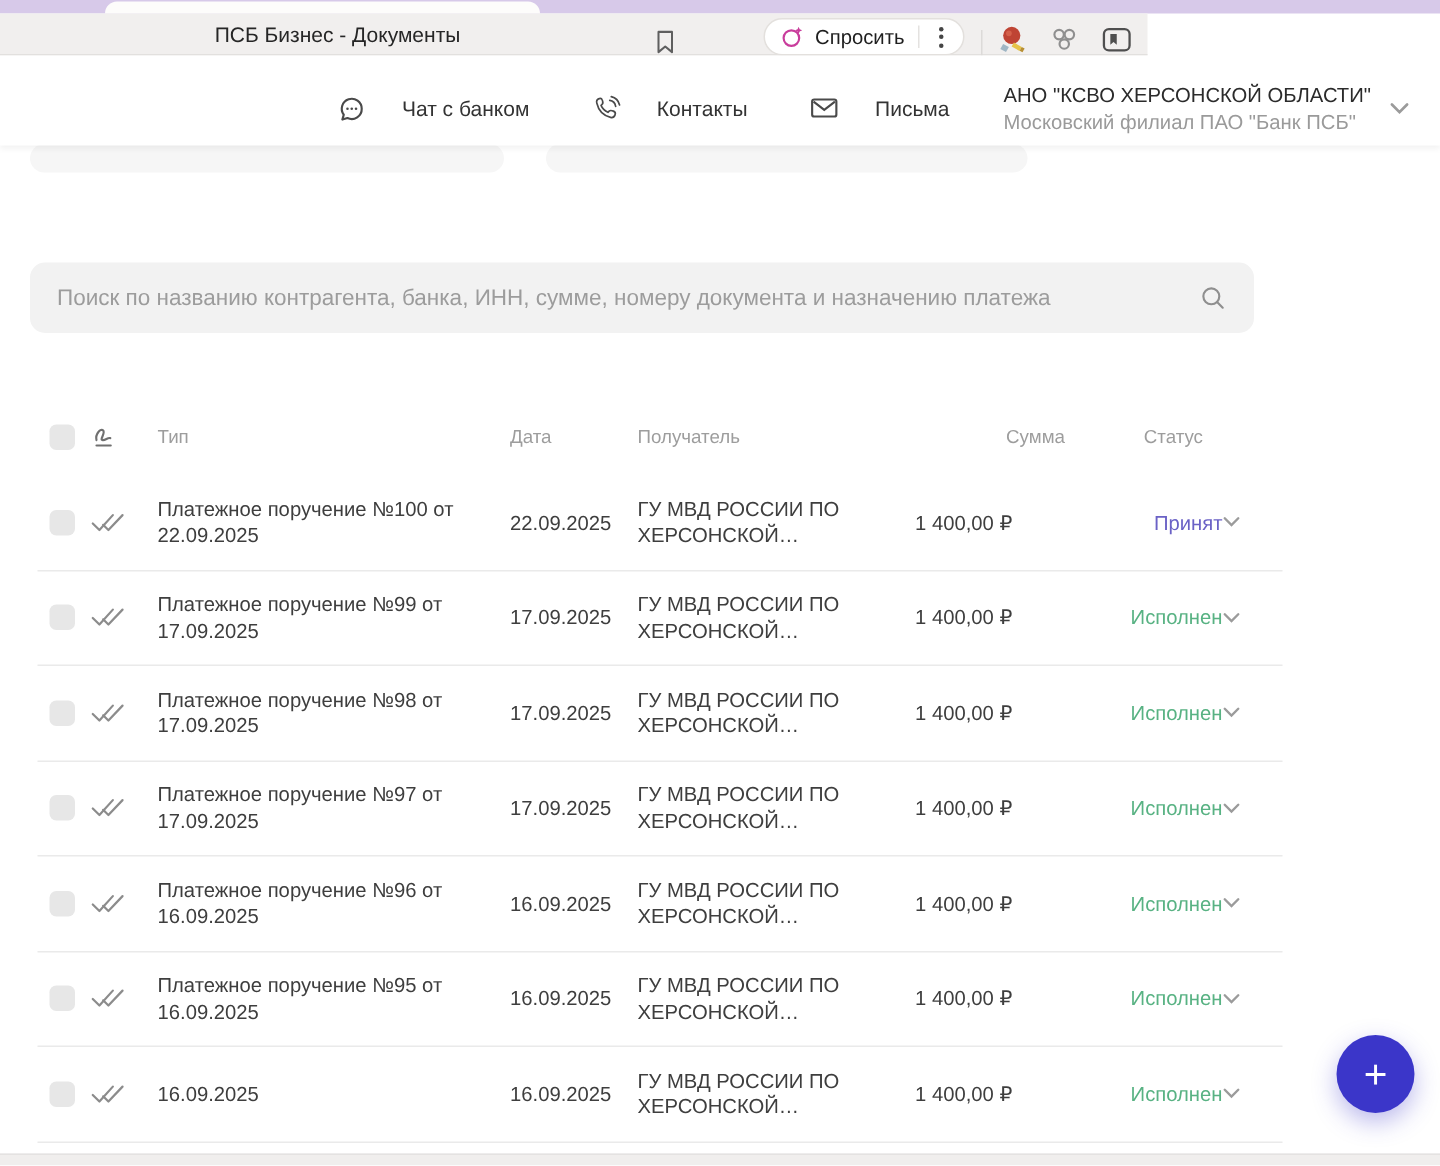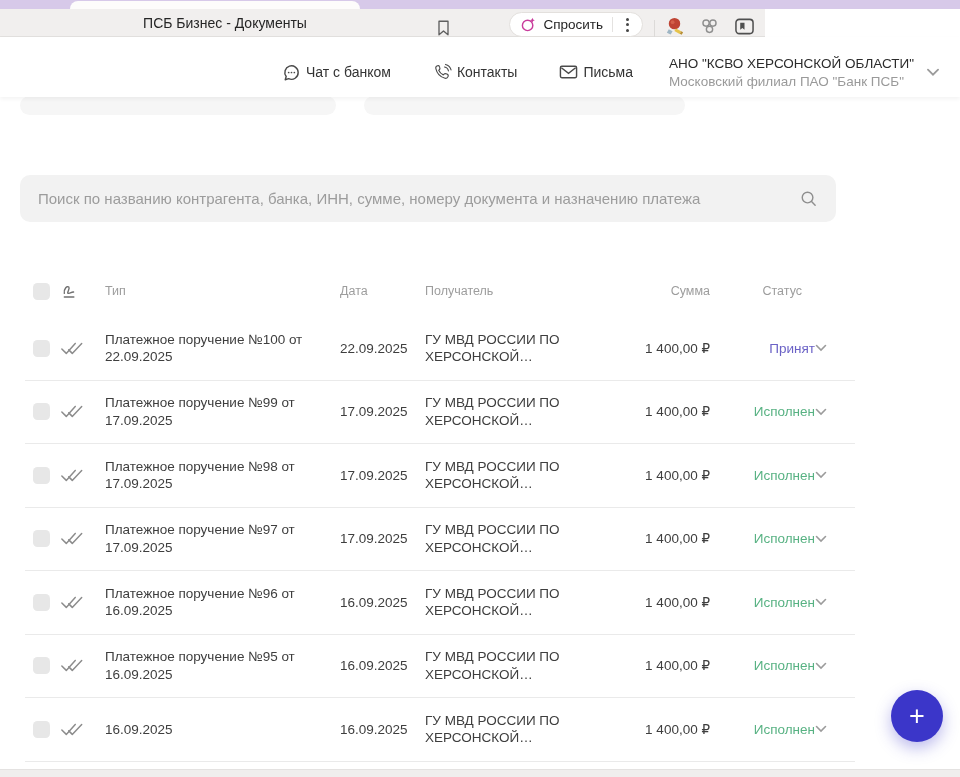--- a/index.html
+++ b/index.html
@@ -16,21 +16,21 @@
   .bm-btn { margin-right:58px; }
   .ask-pill { height:25px; display:flex; align-items:center; gap:7px; background:#fff; border:1px solid #e3e0dd; border-radius:14px; padding:0 9px 0 10px; font-size:13.5px; color:#1f1f1f; }
   .pill-divider { width:1px; height:15px; background:#e4e2e0; margin:0 2px; }
   .vdots { display:flex; flex-direction:column; gap:2.5px; padding:0 4px; }
   .vdots i { width:3px; height:3px; border-radius:50%; background:#454545; }
   .tb-sep { width:1px; height:17px; background:#dcdad8; margin:0 9px 0 11px; }
   .ext-icons { display:flex; align-items:center; gap:15px; }
 
   
   .bank-header { position:absolute; top:37px; left:0; width:960px; height:60px; background:#fff; box-shadow:0 2px 4px rgba(0,0,0,0.05); z-index:5; display:flex; align-items:center; justify-content:flex-end; padding:10px 20px 0 0; }
-  .bank-link { display:flex; align-items:center; gap:5px; font-size:14px; color:#333; margin-left:42px; cursor:pointer; }
+  .bank-link { display:flex; align-items:center; gap:24px; font-size:14px; color:#333; margin-left:42px; cursor:pointer; }
   .account { display:flex; align-items:center; gap:12px; margin-left:36px; cursor:pointer; }
   .acc-name { font-size:13.5px; color:#2b2b2b; margin-bottom:3px; }
   .acc-branch { font-size:13.5px; color:#9a9a9a; }
 
   
   .filter-stub { position:absolute; top:96px; height:19px; background:#f6f6f6; border-radius:10px; }
   .filter-stub.left  { left:20px;  width:316px; }
   .filter-stub.right { left:364px; width:321px; }
 
   
@@ -40,21 +40,21 @@
   
   .table { position:absolute; top:265px; left:25px; width:830px; }
   .row-grid { display:grid; grid-template-columns:35px 45px 235px 85px 185px 100px 1fr; align-items:center; padding-right:28px; }
   .thead { height:52px; }
   .th { font-size:12.5px; color:#9d9d9d; }
   .th-amount { text-align:right; }
   .th-status { text-align:right; margin-right:25px; }
   .trow { height:63.5px; border-bottom:1px solid #eaeaea; cursor:pointer; }
   .checkbox { display:block; width:17px; height:17px; margin-left:8px; background:#e7e7e7; border-radius:4.5px; cursor:pointer; }
   .cell { font-size:13.5px; color:#3e3e3e; line-height:17.5px; }
-  .cell-amount { text-align:right; }
+  .cell-amount { text-align:left; }
   .cell-status { display:flex; align-items:center; justify-content:flex-end; }
   .status-text { font-size:13.5px; }
 
   
   .fab { position:absolute; left:891px; top:690px; width:52px; height:52px; border-radius:50%; background:#3b36c9; border:none; color:#fff; font-size:27px; font-weight:300; line-height:1; display:flex; align-items:center; justify-content:center; cursor:pointer; box-shadow:0 6px 16px rgba(59,54,201,0.35); }
   .bottom-strip { position:absolute; top:769px; left:0; width:960px; height:8px; background:#f0eeed; border-top:1px solid #e4e2e1; }
 
   svg { display:block; }
 </style>
 </head>

